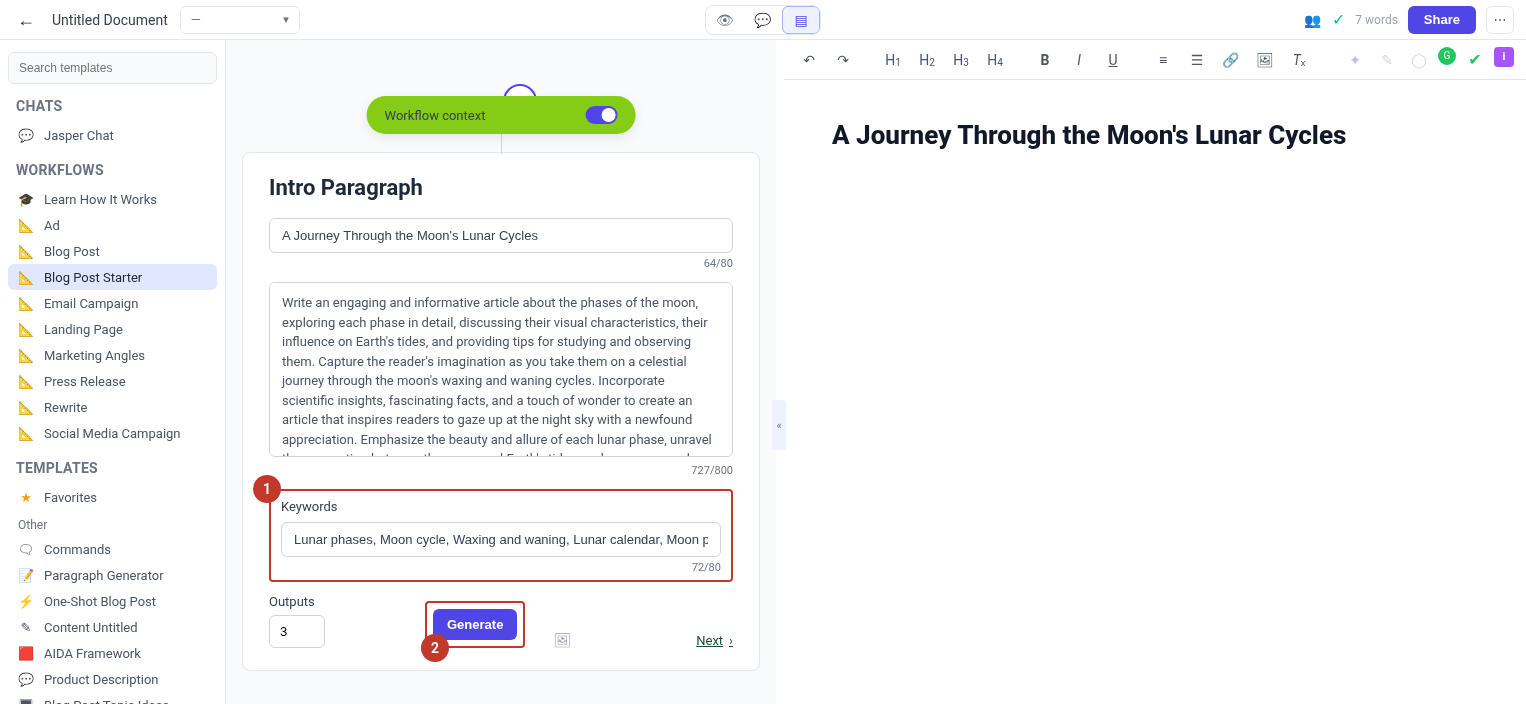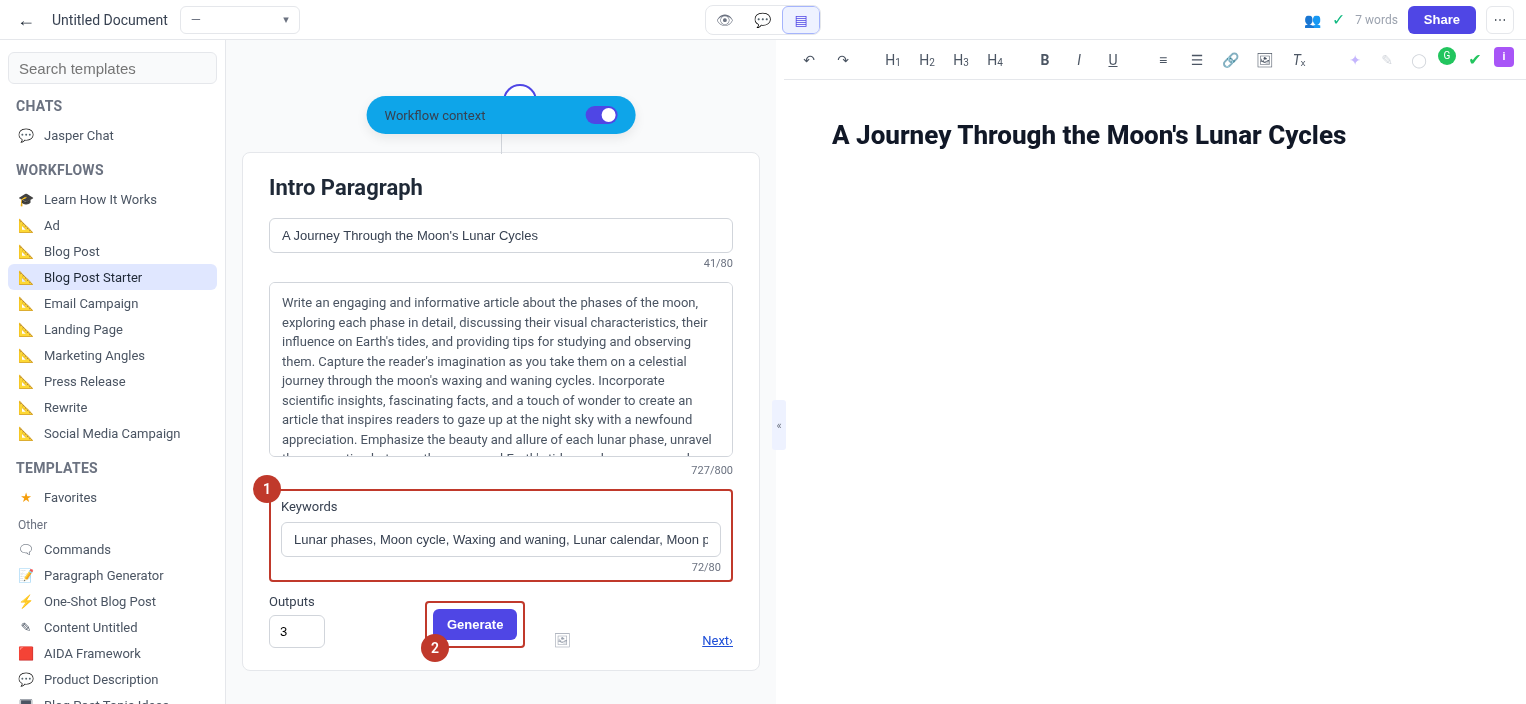--- a/index.html
+++ b/index.html
@@ -18,30 +18,30 @@
 .share-btn { background: #4f46e5; color: #fff; border: none; border-radius: 6px; height: 28px; padding: 0 16px; font-weight: 600; cursor: pointer; font-size: 13px; }
 .more-btn { width: 28px; height: 28px; border: 1px solid #e5e7eb; border-radius: 6px; display: flex; align-items: center; justify-content: center; cursor: pointer; }
 .check-icon { color: #10b981; font-size: 16px; }
 .people-icon { color: #9ca3af; font-size: 14px; }
 
 .main { display: flex; height: calc(100vh - 40px); }
 
 .sidebar { width: 226px; border-right: 1px solid #e5e7eb; padding: 12px 8px; overflow-y: auto; position: relative; }
 .sidebar::-webkit-scrollbar { width: 8px; }
 .sidebar::-webkit-scrollbar-thumb { background: #d1d5db; border-radius: 4px; }
-.search-input { width: 100%; border: 1px solid #e5e7eb; border-radius: 6px; height: 32px; padding: 0 10px; font-size: 15px; background: #f9fafb; color: #6b7280; }
+.search-input { width: 100%; border: 1px solid #e5e7eb; border-radius: 6px; height: 32px; padding: 0 10px; font-size: 12px; background: #f9fafb; color: #6b7280; }
 .section-label { font-size: 14px; font-weight: 700; color: #6b7280; letter-spacing: 0.3px; padding: 14px 8px 8px; }
 .sb-item { display: flex; align-items: center; gap: 10px; padding: 5px 10px; border-radius: 6px; cursor: pointer; color: #4b5563; font-size: 13px; }
 .sb-item.active { background: #e0e7ff; color: #1f2937; }
 .sb-icon { width: 16px; height: 16px; display: flex; align-items: center; justify-content: center; font-size: 13px; }
 .other-label { font-size: 12px; color: #6b7280; padding: 8px 10px 4px; }
 
 .workspace { flex: 1; display: flex; position: relative; }
 .config-panel { width: 550px; background: #f9fafb; position: relative; padding: 0 16px 16px; overflow-y: auto; }
-.wc-pill { position: absolute; top: 56px; left: 50%; transform: translateX(-50%); background: #0ea5e9; border-radius: 999px; box-shadow: 0 4px 12px rgba(0,0,0,0.08); padding: 10px 18px; display: flex; align-items: center; gap: 100px; z-index: 5; text-align: right; }
+.wc-pill { position: absolute; top: 56px; left: 50%; transform: translateX(-50%); background: #84cc16; border-radius: 999px; box-shadow: 0 4px 12px rgba(0,0,0,0.08); padding: 10px 18px; display: flex; align-items: center; gap: 100px; z-index: 5; text-align: right; }
 .wc-label { font-size: 13px; color: #374151; }
 .toggle { width: 32px; height: 18px; background: #4f46e5; border-radius: 999px; position: relative; cursor: pointer; }
 .toggle::after { content: ""; position: absolute; width: 14px; height: 14px; background: #fff; border-radius: 50%; top: 2px; right: 2px; }
 .step-bubble { position: absolute; top: 44px; left: 50%; margin-left: 2px; width: 34px; height: 34px; border: 2px solid #4f46e5; border-radius: 50%; background: #fff; }
 .vertical-line { position: absolute; left: 50%; top: 78px; width: 1px; height: 36px; background: #d1d5db; }
 
 .card { background: #fff; border-radius: 8px; border: 1px solid #e5e7eb; margin-top: 112px; padding: 22px 26px; }
 .card h2 { font-size: 22px; font-weight: 700; color: #1f2937; margin-bottom: 18px; }
 .field-label { font-size: 13px; color: #374151; margin-bottom: 8px; display: block; }
 .text-input { width: 100%; border: 1px solid #d1d5db; border-radius: 6px; padding: 9px 12px; font-size: 13px; color: #374151; }
@@ -50,21 +50,21 @@
 .field-block { margin-bottom: 12px; }
 .field-block.hl { border: 2px solid #c0392b; border-radius: 4px; padding: 8px 10px 6px; position: relative; }
 .badge-num { position: absolute; width: 28px; height: 28px; background: #c0392b; color: #fff; border-radius: 50%; display: flex; align-items: center; justify-content: center; font-size: 14px; font-weight: 600; }
 .b1 { left: -18px; top: -16px; }
 .b2 { left: -6px; bottom: -16px; }
 .outputs-row { display: flex; align-items: flex-end; gap: 16px; margin-top: 8px; }
 .outputs-col { display: flex; flex-direction: column; gap: 6px; }
 .outputs-input { width: 56px; border: 1px solid #d1d5db; border-radius: 6px; padding: 8px 10px; text-align: left; font-size: 13px; }
 .generate-wrap { border: 2px solid #c0392b; border-radius: 4px; padding: 6px; margin-left: 84px; position: relative; }
 .generate-btn { background: #4f46e5; color: #fff; border: none; border-radius: 6px; padding: 8px 14px; font-weight: 600; cursor: pointer; font-size: 13px; }
-.next-btn { margin-left: auto; color: #1d4ed8; display: flex; align-items: center; cursor: pointer; font-size: 13px; text-decoration: underline; }
+.next-btn { margin-left: auto; color: #14532d; display: flex; align-items: center; gap: 6px; cursor: pointer; font-size: 13px; text-decoration: underline; }
 .img-icon { color: #9ca3af; margin-left: 12px; font-size: 14px; }
 
 .divider { width: 8px; background: transparent; position: relative; }
 .collapse-handle { position: absolute; top: 360px; left: -4px; width: 14px; height: 50px; background: #eef2ff; border-radius: 3px; display: flex; align-items: center; justify-content: center; font-size: 11px; color: #6b7280; cursor: pointer; }
 
 .editor { flex: 1; display: flex; flex-direction: column; }
 .toolbar { height: 40px; border-bottom: 1px solid #e5e7eb; display: flex; align-items: center; padding: 0 12px; gap: 8px; }
 .tb-btn { width: 26px; height: 26px; display: flex; align-items: center; justify-content: center; cursor: pointer; font-size: 14px; color: #4b5563; border-radius: 4px; }
 .tb-sep { width: 8px; }
 .tb-right { margin-left: auto; display: flex; gap: 6px; }
@@ -192,21 +192,21 @@
       <div class="wc-pill">
         <span class="wc-label">Workflow context</span>
         <div class="toggle"></div>
       </div>
 
       <div class="card">
         <h2>Intro Paragraph</h2>
 
         <div class="field-block">
           <input class="text-input" value="A Journey Through the Moon's Lunar Cycles" style="">
-          <div class="counter">41/80</div>
+          <div class="counter">64/80</div>
         </div>
 
         <div class="field-block">
           <textarea class="textarea" style="">Write an engaging and informative article about the phases of the moon, exploring each phase in detail, discussing their visual characteristics, their influence on Earth's tides, and providing tips for studying and observing them. Capture the reader's imagination as you take them on a celestial journey through the moon's waxing and waning cycles. Incorporate scientific insights, fascinating facts, and a touch of wonder to create an article that inspires readers to gaze up at the night sky with a newfound appreciation. Emphasize the beauty and allure of each lunar phase, unravel the connection between the moon and Earth's tides, and empower readers with practical advice on how to embark on their own lunar exploration.</textarea>
           <div class="counter">727/800</div>
         </div>
 
         <div class="field-block hl">
           <div class="badge-num b1">1</div>
           <label class="field-label">Keywords</label>

